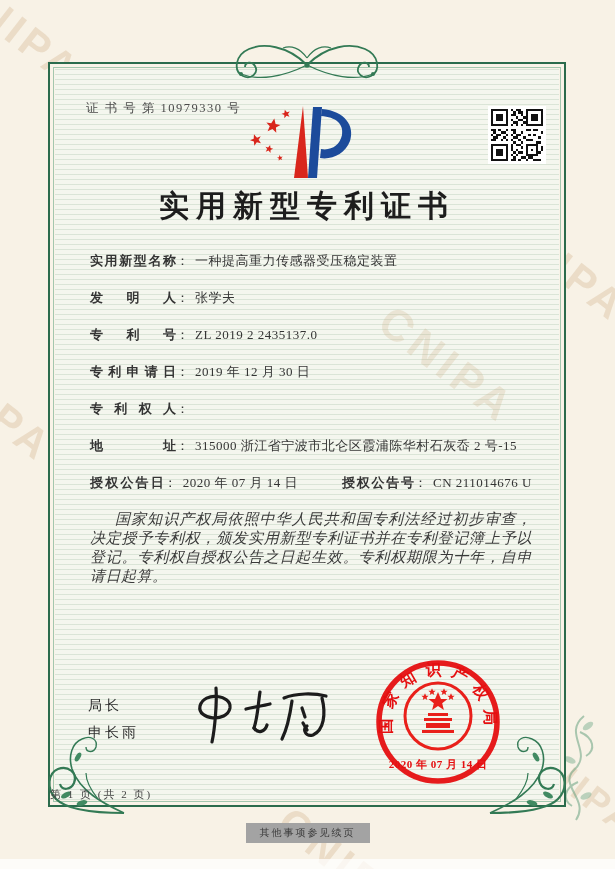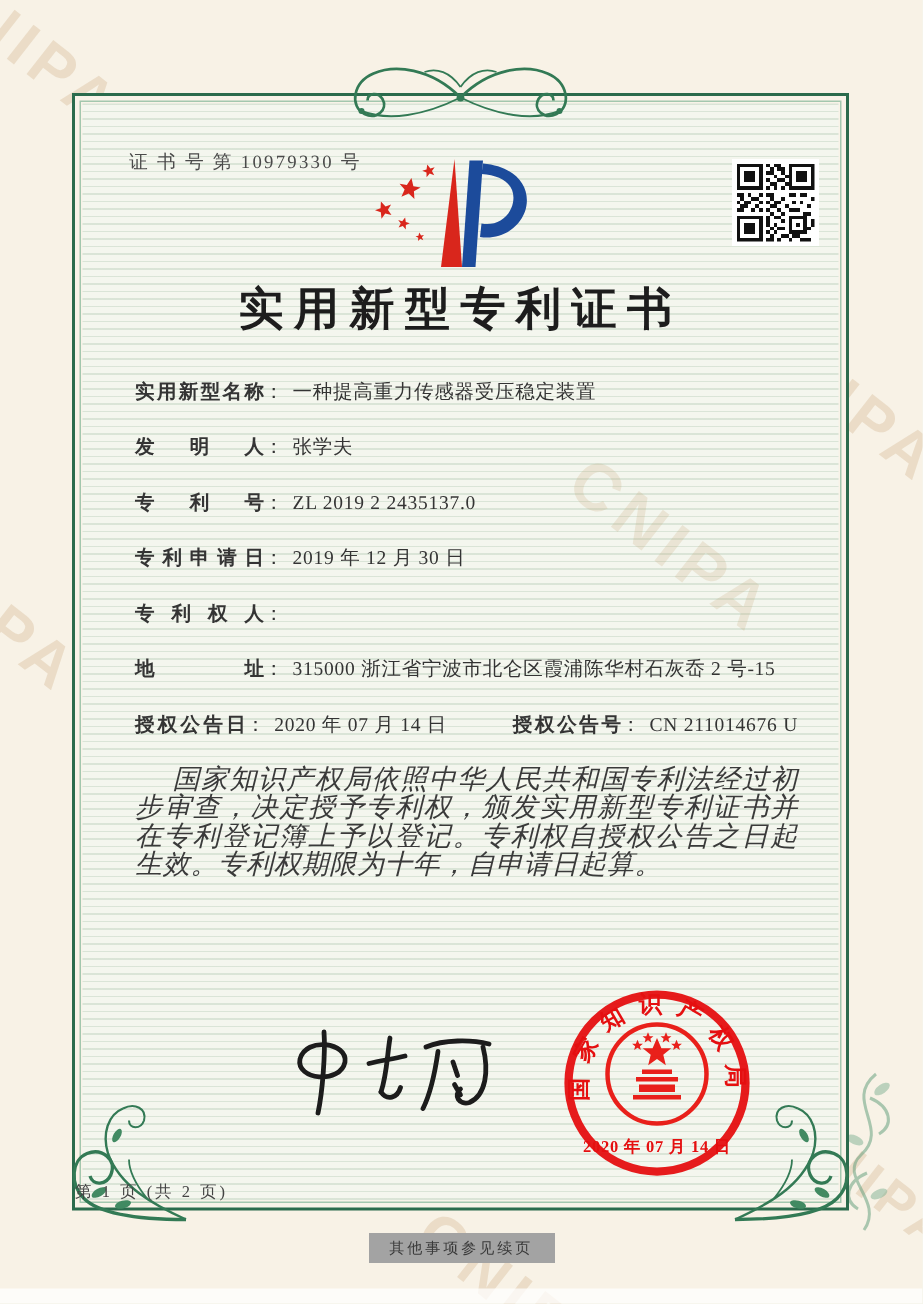--- a/index.html
+++ b/index.html
@@ -45,21 +45,21 @@
 
   .fields{position:absolute;left:40px;top:188px;width:442px;}
   .field-row{display:flex;line-height:17px;margin-bottom:20px;font-size:13px;color:#343434;}
   .lbl{display:inline-block;width:86px;text-align:justify;text-align-last:justify;letter-spacing:0;font-weight:bold;}
   .colon{margin-right:6px;}
   .val{letter-spacing:0.5px;white-space:nowrap;}
   .grant .val1{width:162px;}
   .grant .lbl2{display:inline-block;width:84px;text-align:justify;text-align-last:justify;margin-left:20px;}
 
   .paras{position:absolute;left:40px;top:446px;width:442px;}
-  .paras p{margin:0;font-size:18px;line-height:19px;text-indent:25px;
+  .paras p{margin:0;font-size:15px;line-height:19px;text-indent:25px;
            color:#3a3a3a;font-style:italic;letter-spacing:0.5px;text-align:justify;}
 
   .signer{position:absolute;left:38px;top:628px;font-size:14px;line-height:27px;letter-spacing:3px;color:#2e2e2e;}
   .signature{position:absolute;left:132px;top:618px;}
 
   .seal{position:absolute;left:314px;top:590px;mix-blend-mode:multiply;}
 
   .page-no{position:absolute;left:0;right:0;top:723px;text-align:left;
            font-size:11px;letter-spacing:2px;color:#444;}
 
@@ -215,20 +215,24 @@
         <span class="lbl lbl2">授权公告号</span>
           <span class="colon">：</span>
         <span class="val">CN 211014676 U</span>
       </div>
     </div>
 
     <div class="paras">
       <p>国家知识产权局依照中华人民共和国专利法经过初步审查，决定授予专利权，颁发实用新型专利证书并在专利登记簿上予以登记。专利权自授权公告之日起生效。专利权期限为十年，自申请日起算。</p>
     </div>
 
+    <div class="signer">
+      <div>局长</div>
+      <div>申长雨</div>
+    </div>
 
     <svg class="signature" width="185" height="64" viewBox="0 0 185 64">
       <g stroke="#1c1c1c" stroke-width="3.2" fill="none" stroke-linecap="round">
         <path d="M18,24 C15,38 45,41 48,26 C50,13 22,9 18,24"></path>
         <path d="M34,6 C35,20 33,46 30,60"></path>
         <path d="M78,10 C76,22 76,34 72,46"></path>
         <path d="M64,27 C72,25 80,24 88,22"></path>
         <path d="M72,46 C76,52 83,50 85,43"></path>
         <path d="M102,16 C114,11 132,11 144,14"></path>
         <path d="M110,19 C108,33 105,47 100,57"></path>

